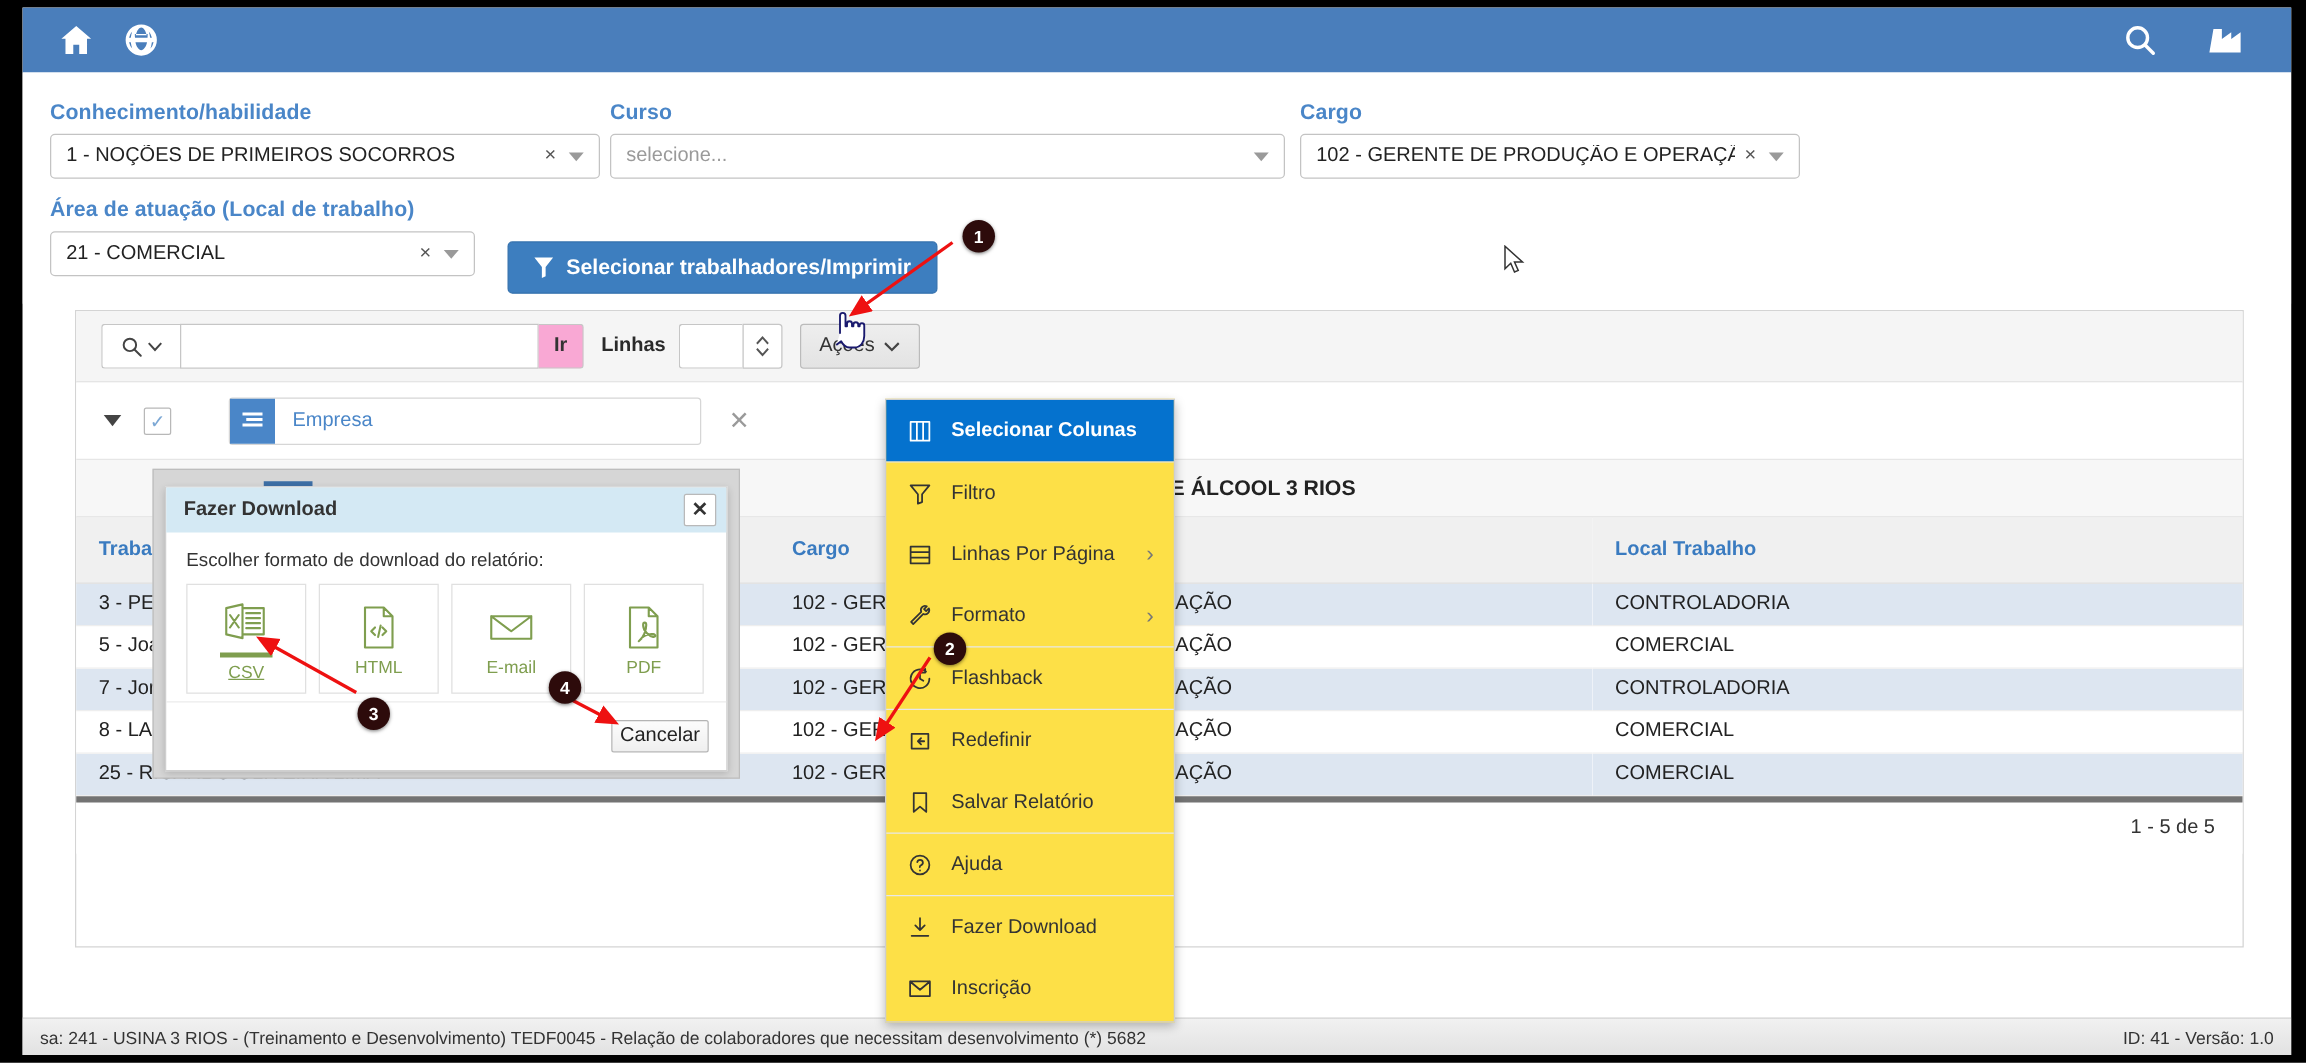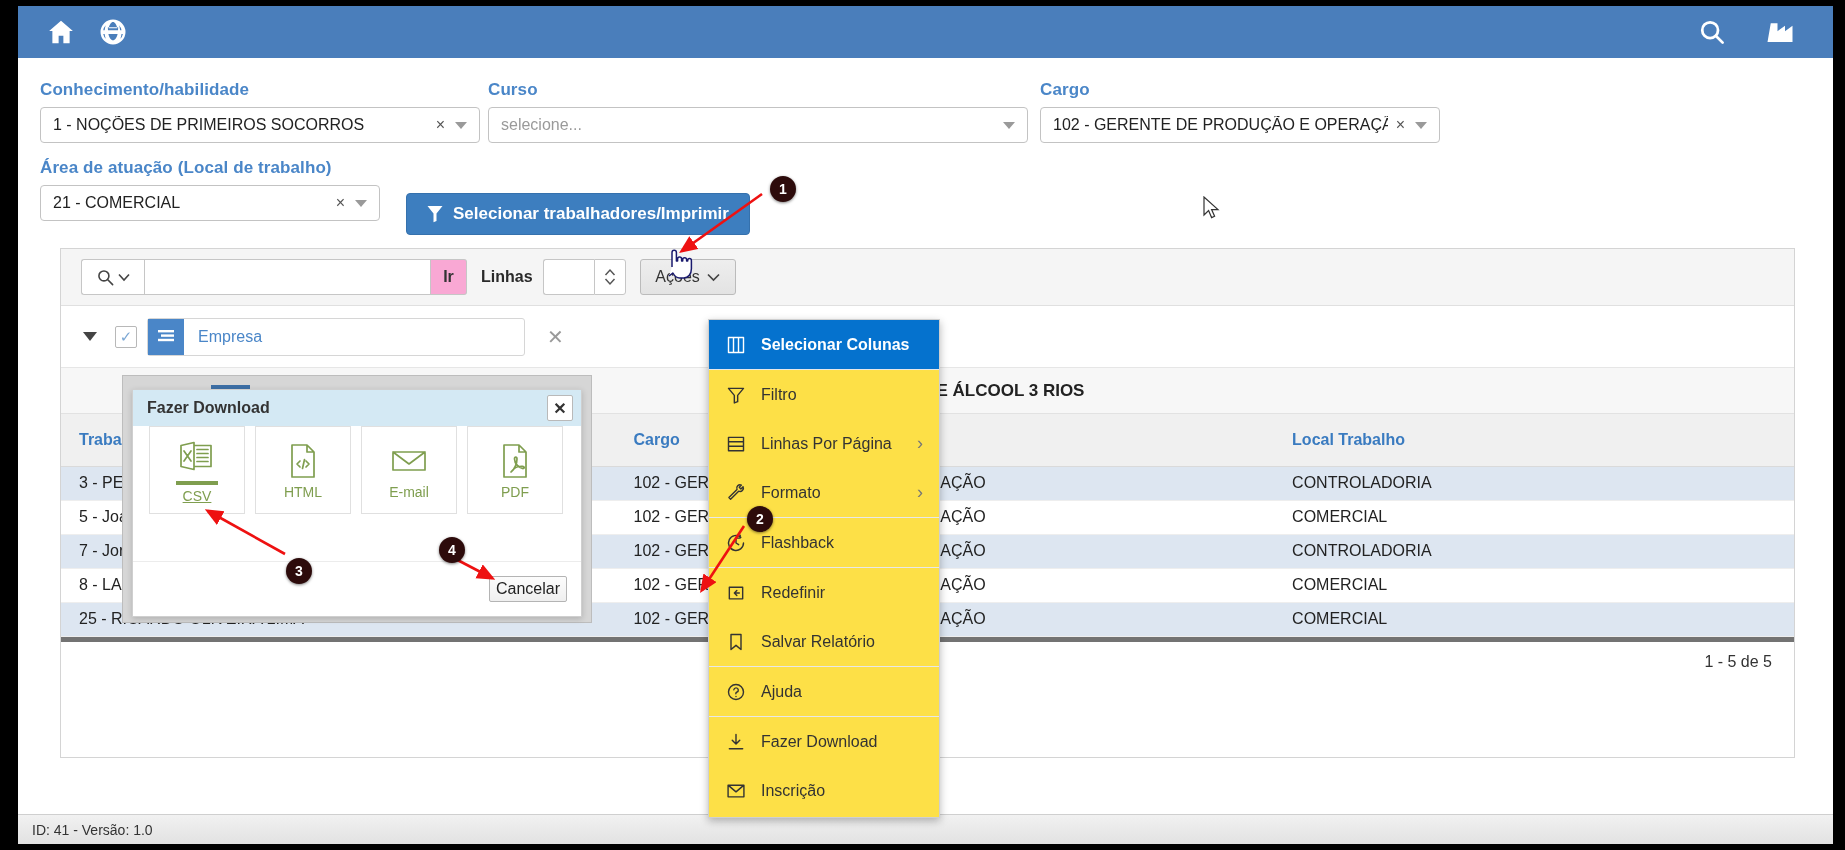--- a/index.html
+++ b/index.html
@@ -206,20 +206,21 @@
     margin-right: 10px;
     cursor: pointer;
   }
   .chip {
     display: flex; align-items: center;
     border: 1px solid #d6d6d6;
     border-radius: 3px;
     height: 38px;
     width: 378px;
     background: #fff;
+    margin-left: 36px;
   }
   .chip .sq {
     width: 36px; height: 36px;
     background: #4a86c8;
     display: flex; align-items: center; justify-content: center;
     flex: 0 0 36px;
   }
   .chip .lbl {
     color: #4a86c8; font-size: 16px; padding-left: 14px;
   }
@@ -663,20 +664,21 @@
         </div>
       </div>
 
   <div id="dl-shadow"></div>
   <div id="dl-accent"></div>
   <div id="dl-dialog">
     <div id="dl-title">
       <span class="t">Fazer Download</span>
       <span class="dl-close">✕</span>
     </div>
+    <div id="dl-prompt">Escolher formato de download do relatório:</div>
     <div id="dl-options">
           <div class="dl-opt active">
             <svg width="40" height="40" viewBox="0 0 40 40" fill="none" stroke="#7f9e4f" stroke-width="1.7">
               <path d="M4 9.5 L17 6.5 V33.5 L4 30.5 Z M17 9.5 H34 V30.5 H17 M20 13.5h11 M20 17.5h11 M20 21.5h11 M20 25.5h11 M7 15 l7 10 M14 15 l-7 10" stroke-linejoin="round" stroke-linecap="round"></path>
             </svg>
             <div class="uline"></div>
             <div class="olabel">CSV</div>
           </div>
           <div class="dl-opt">
             <svg width="40" height="40" viewBox="0 0 40 40" fill="none" stroke="#7f9e4f" stroke-width="1.7">
@@ -717,20 +719,21 @@
   </svg>
 
   <svg class="cursor" style="left:645px; top:240px;" width="30" height="36" viewBox="0 0 30 36">
     <path d="M9 21V6.5a2.2 2.2 0 0 1 4.4 0V15h1.2v-2a2 2 0 0 1 4 0v2h1.1v-1.3a1.95 1.95 0 0 1 3.9 0V15h1.1v-.6a1.85 1.85 0 0 1 3.7 0v8.3c0 5-3 9.3-7.6 9.3h-4.2c-3.6 0-5.3-2.4-6.7-5L6 30" fill="#ffffff" stroke="#1a1a6e" stroke-width="1.5" stroke-linejoin="round"></path>
   </svg>
   <svg class="cursor" style="left:1185px; top:190px;" width="18" height="26" viewBox="0 0 18 26">
     <path d="M1 1 L1 19 L5.6 14.6 L8.6 21.6 L11.6 20.3 L8.6 13.6 L15 13.6 Z" fill="#ffffff" stroke="#333" stroke-width="1.2"></path>
   </svg>
 
   <div id="statusbar">
+    <span class="left">sa: 241 - USINA 3 RIOS - (Treinamento e Desenvolvimento) TEDF0045 - Relação de colaboradores que necessitam desenvolvimento (*) 5682</span>
     <span class="right">ID: 41 - Versão: 1.0</span>
   </div>
 
 <div class="badge" style="left: 752px; top: 170px;">1</div>
       <div class="badge" style="left: 729px; top: 500px;">2</div>
       <div class="badge" style="left: 268px; top: 552px;">3</div>
       <div class="badge" style="left: 421px; top: 531px;">4</div>
     </div>
 </div>
 

